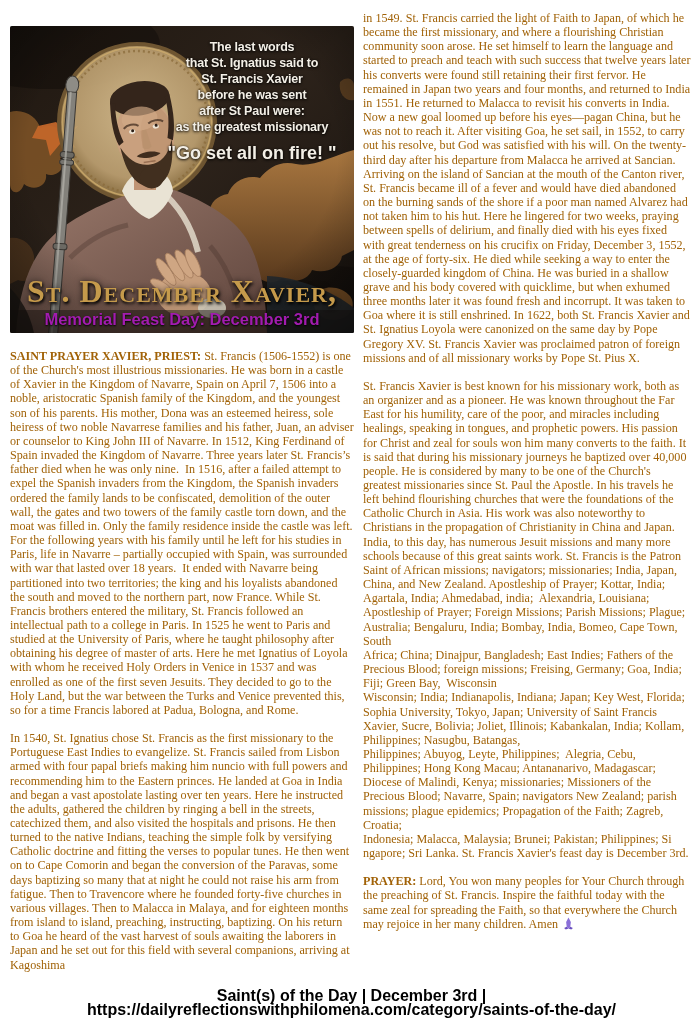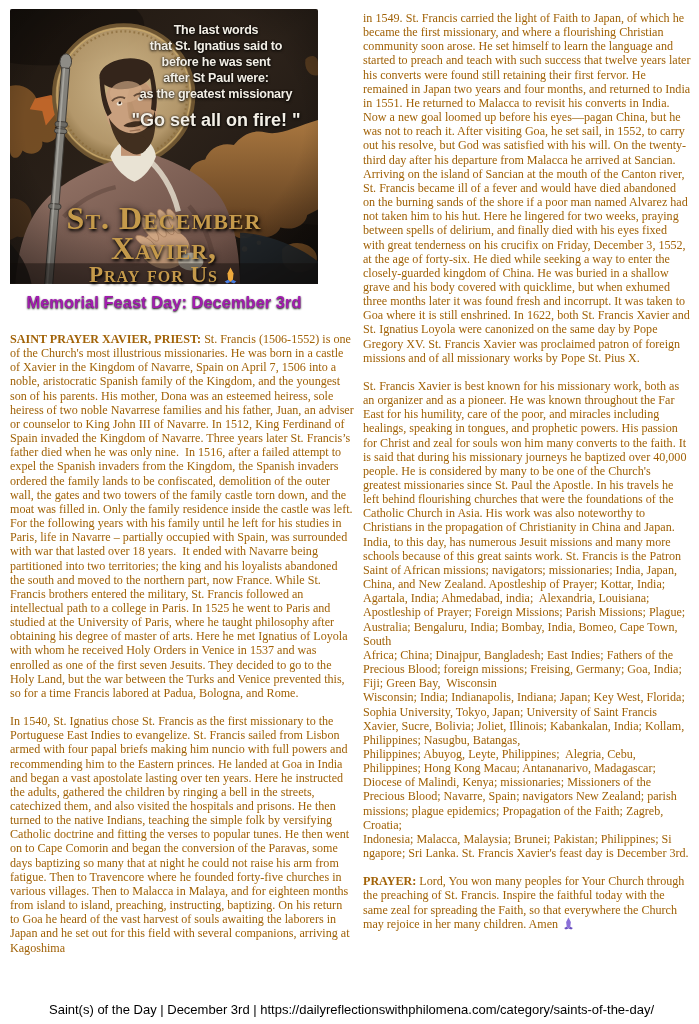--- a/index.html
+++ b/index.html
@@ -10,21 +10,21 @@
   .columns { display:flex; padding:8px 8px 0 10px; gap:9px; }
   .col-left  { width:344px; flex:0 0 344px; }
   .col-right { width:328px; flex:0 0 328px; padding-top:3px; }
 
   .para { font-size:12.1px; line-height:14.15px; margin:0 0 14px 0; color:#a16207; }
   .para .ptext { white-space:pre-wrap; }
   .para .lead { font-weight:bold; }
   .para .lead:empty { display:none; }
 
   
-  .hero { position:relative; width:308px; height:307px; margin:1px 0 16px 0; overflow:hidden; border-radius:2px; }
+  .hero { position:relative; width:344px; height:307px; margin:18px 0 16px 0; overflow:hidden; border-radius:2px; }
   .hero svg.art { position:absolute; inset:0; display:block; }
   .hero-quote {
     position:absolute; top:13px; right:2px; width:200px; text-align:center;
     font-family:"Liberation Sans", sans-serif; font-weight:700;
     font-size:12.5px; line-height:16px; color:#f3efe6;
     text-shadow:0 1px 3px rgba(0,0,0,.9), 0 0 2px rgba(0,0,0,.6);
     letter-spacing:-0.2px;
   }
   .hero-quote .quote-big { font-size:18px; line-height:20px; margin-top:8px; letter-spacing:0; }
   .hero-titleblock { position:absolute; left:0; right:0; bottom:27px; text-align:center; }
@@ -40,22 +40,22 @@
   }
   .hero-banner {
     position:absolute; left:0; right:0; bottom:4px; text-align:center;
     font-family:"Liberation Sans", sans-serif; font-weight:700;
     font-size:16.5px; color:#a21caf; text-shadow:0 1px 2px #000;
   }
   .pray-icon { display:inline-block; vertical-align:-2px; margin-left:4px; }
 
   .footer {
     position:absolute; left:4px; right:0; bottom:6px; text-align:center;
-    font-family:"Liberation Sans", sans-serif; font-weight:400;
-    font-size:13px; line-height:14.6px; color:#000;
+    font-family:"Liberation Sans", sans-serif; font-weight:700;
+    font-size:16px; line-height:14.6px; color:#000;
   }
 </style>
 </head>
 <body>
 
 <div class="page">
   <div class="columns">
 
     <div class="col col-left">
 
@@ -155,33 +155,29 @@
             <ellipse cx="202" cy="282" rx="14" ry="10" fill="#ded8c8" opacity="0.9"></ellipse>
           </g>
 
           <rect width="344" height="307" fill="url(#vig)"></rect>
           <rect y="284" width="344" height="23" fill="#0f0b08" opacity="0.45"></rect>
         </svg>
 
         <div class="hero-quote">
           <div>The last words</div>
           <div>that St. Ignatius said to</div>
+          <div>St. Francis Xavier</div>
           <div>before he was sent</div>
           <div>after St Paul were:</div>
           <div>as the greatest missionary</div>
           <div class="quote-big">"Go set all on fire! "</div>
         </div>
 
         <div class="hero-titleblock">
           <div class="hero-title1">St. December Xavier,</div>
-          <div class="hero-title2"><span>Pray for Us</span><span class="pray-icon"><svg width="17" height="17" viewBox="0 0 16 16">
-                  <path d="M8 0.5 L10.9 6 L10.2 12 L8 14 L5.8 12 L5.1 6 Z" fill="#f0a93c"></path>
-                  <path d="M2.6 13.6 L5.8 12 L8 14.2 L4.6 15.5 Z" fill="#4a7de0"></path>
-                  <path d="M13.4 13.6 L10.2 12 L8 14.2 L11.4 15.5 Z" fill="#4a7de0"></path>
-                </svg></span></div>
         </div>
 
         <div class="hero-banner">Memorial Feast Day: December 3rd</div>
       </figure>
 
       <p class="para">
         <strong class="lead">SAINT PRAYER XAVIER, PRIEST:</strong>
         <span class="ptext">St. Francis (1506-1552) is one of the Church's most illustrious missionaries. He was born in a castle of Xavier in the Kingdom of Navarre, Spain on April 7, 1506 into a noble, aristocratic Spanish family of the Kingdom, and the youngest son of his parents. His mother, Dona was an esteemed heiress, sole heiress of two noble Navarrese families and his father, Juan, an adviser or counselor to King John III of Navarre. In 1512, King Ferdinand of Spain invaded the Kingdom of Navarre. Three years later St. Francis’s father died when he was only nine.  In 1516, after a failed attempt to expel the Spanish invaders from the Kingdom, the Spanish invaders ordered the family lands to be confiscated, demolition of the outer wall, the gates and two towers of the family castle torn down, and the moat was filled in. Only the family residence inside the castle was left. For the following years with his family until he left for his studies in Paris, life in Navarre – partially occupied with Spain, was surrounded with war that lasted over 18 years.  It ended with Navarre being partitioned into two territories; the king and his loyalists abandoned the south and moved to the northern part, now France. While St. Francis brothers entered the military, St. Francis followed an intellectual path to a college in Paris. In 1525 he went to Paris and studied at the University of Paris, where he taught philosophy after obtaining his degree of master of arts. Here he met Ignatius of Loyola with whom he received Holy Orders in Venice in 1537 and was enrolled as one of the first seven Jesuits. They decided to go to the Holy Land, but the war between the Turks and Venice prevented this, so for a time Francis labored at Padua, Bologna, and Rome.</span>
       </p>
       <p class="para">

